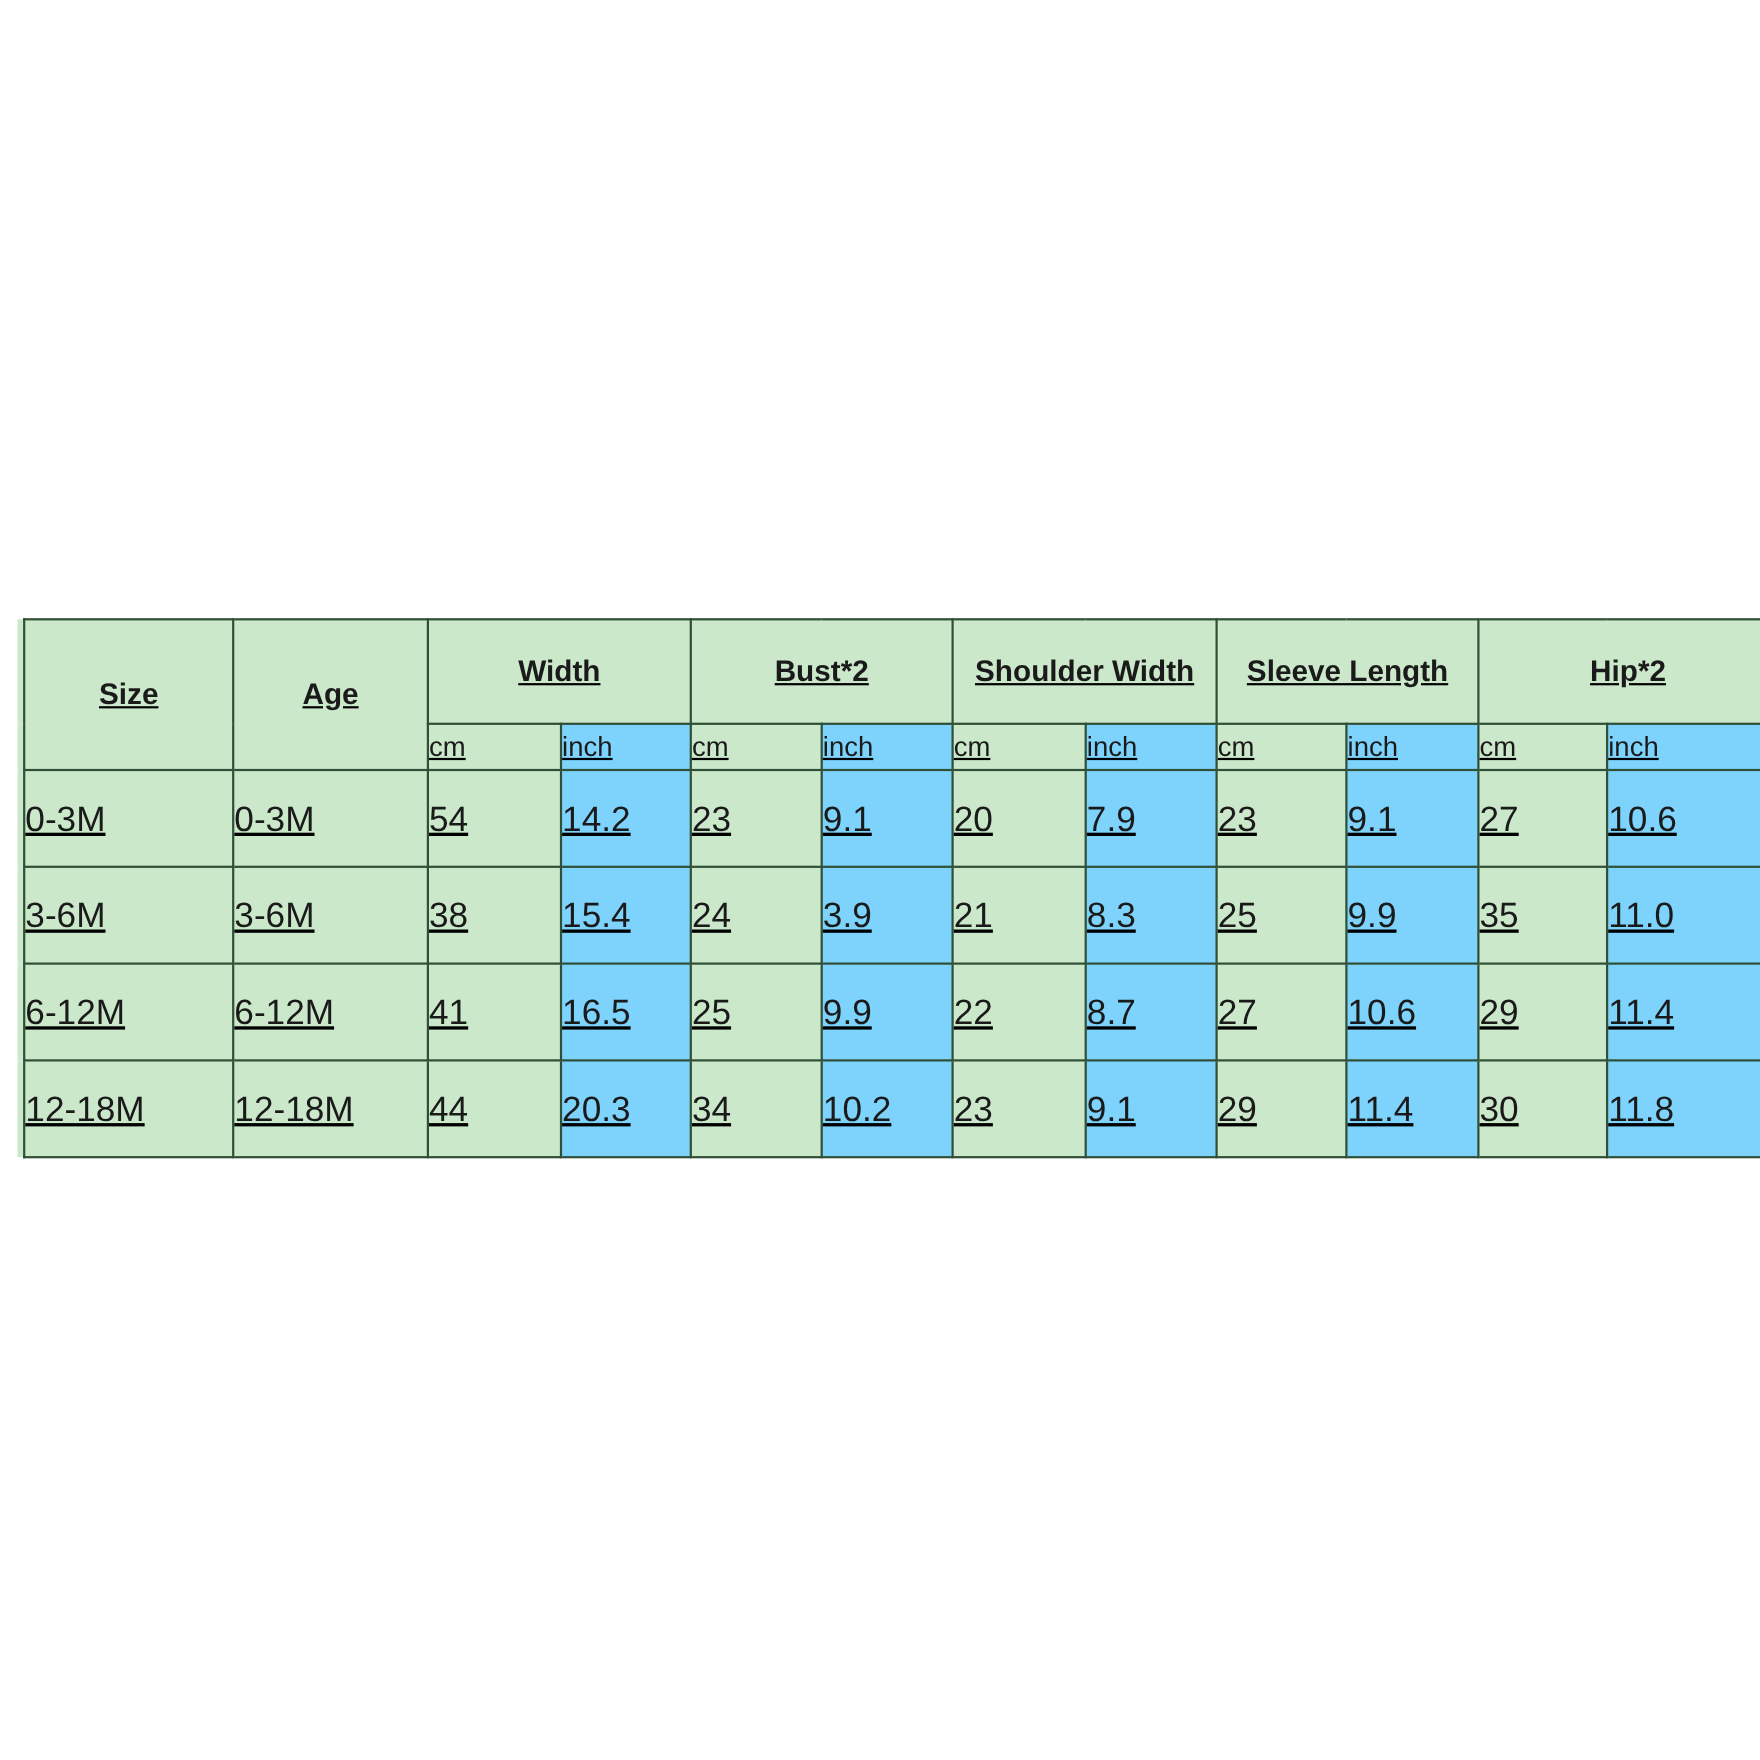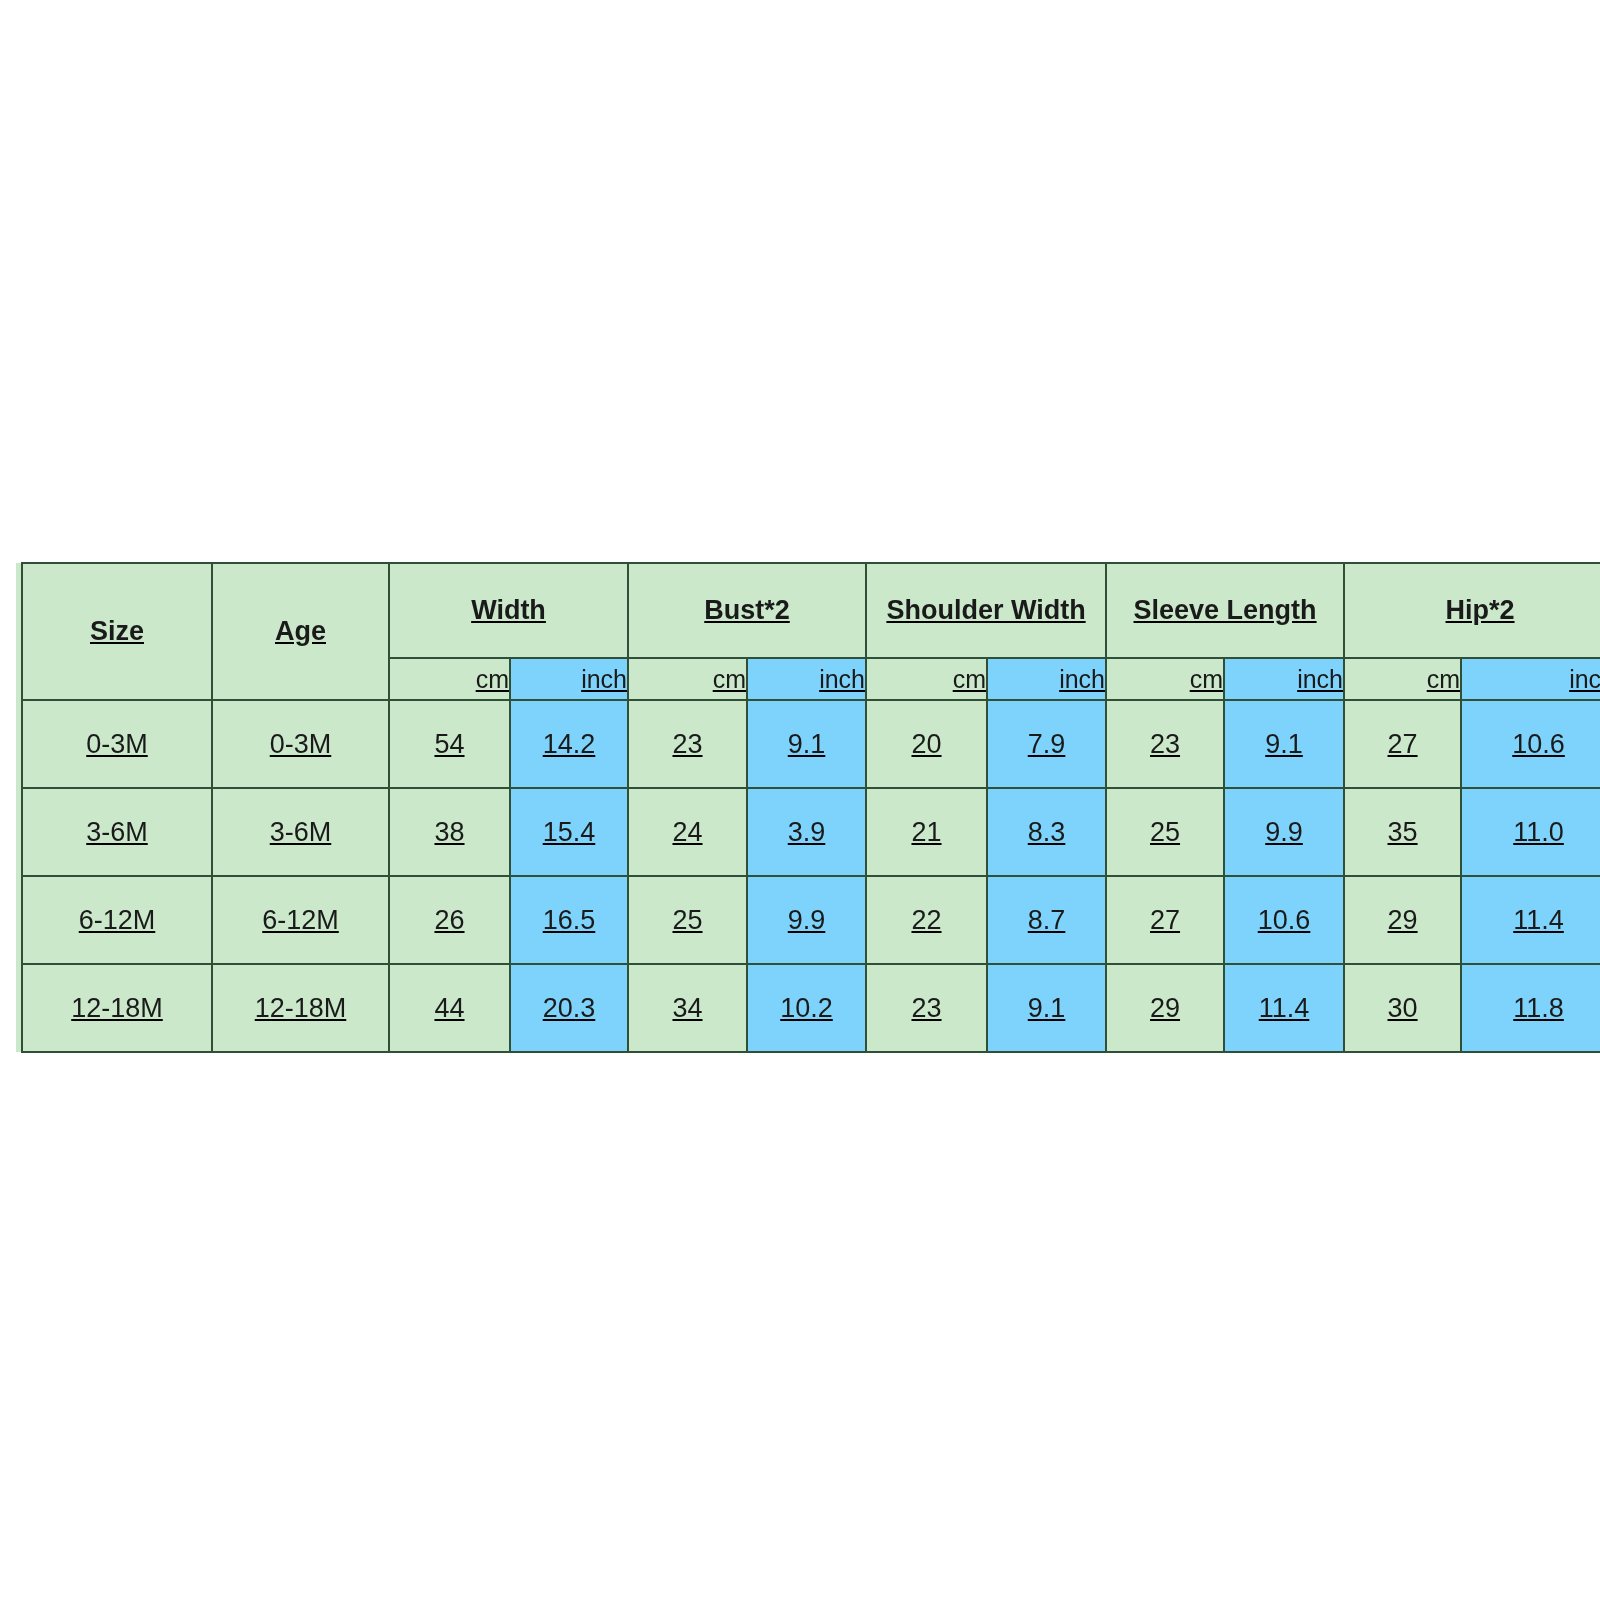--- a/index.html
+++ b/index.html
@@ -47,34 +47,34 @@
     text-align: center;
     vertical-align: middle;
     font-weight: bold;
     font-size: 27px;
     letter-spacing: 0px;
     height: 95px;
   }
 
   
   .unit-head {
-    text-align: right;
+    text-align: left;
     vertical-align: middle;
     font-weight: normal;
     font-size: 25px;
     height: 42px;
     padding-left: 7px;
   }
 
   
   .cell {
-    text-align: center;
+    text-align: left;
     vertical-align: middle;
     font-weight: normal;
-    font-size: 27px;
+    font-size: 32px;
     height: 88px;
   }
 
   
   .gutter {
     border: none !important;
     background: #cbe8cb;
     width: 6px;
     padding: 0;
   }
@@ -169,21 +169,21 @@
         <td class="cell bg-grey">8.3</td>
         <td class="cell bg-green">25</td>
         <td class="cell bg-grey">9.9</td>
         <td class="cell bg-green">35</td>
         <td class="cell bg-grey">11.0</td>
       </tr>
       <tr>
         <td class="gutter"></td>
         <td class="cell bg-green">6-12M</td>
         <td class="cell bg-green">6-12M</td>
-        <td class="cell bg-green">26</td>
+        <td class="cell bg-green">41</td>
         <td class="cell bg-grey">16.5</td>
         <td class="cell bg-green">25</td>
         <td class="cell bg-grey">9.9</td>
         <td class="cell bg-green">22</td>
         <td class="cell bg-grey">8.7</td>
         <td class="cell bg-green">27</td>
         <td class="cell bg-grey">10.6</td>
         <td class="cell bg-green">29</td>
         <td class="cell bg-grey">11.4</td>
       </tr>

